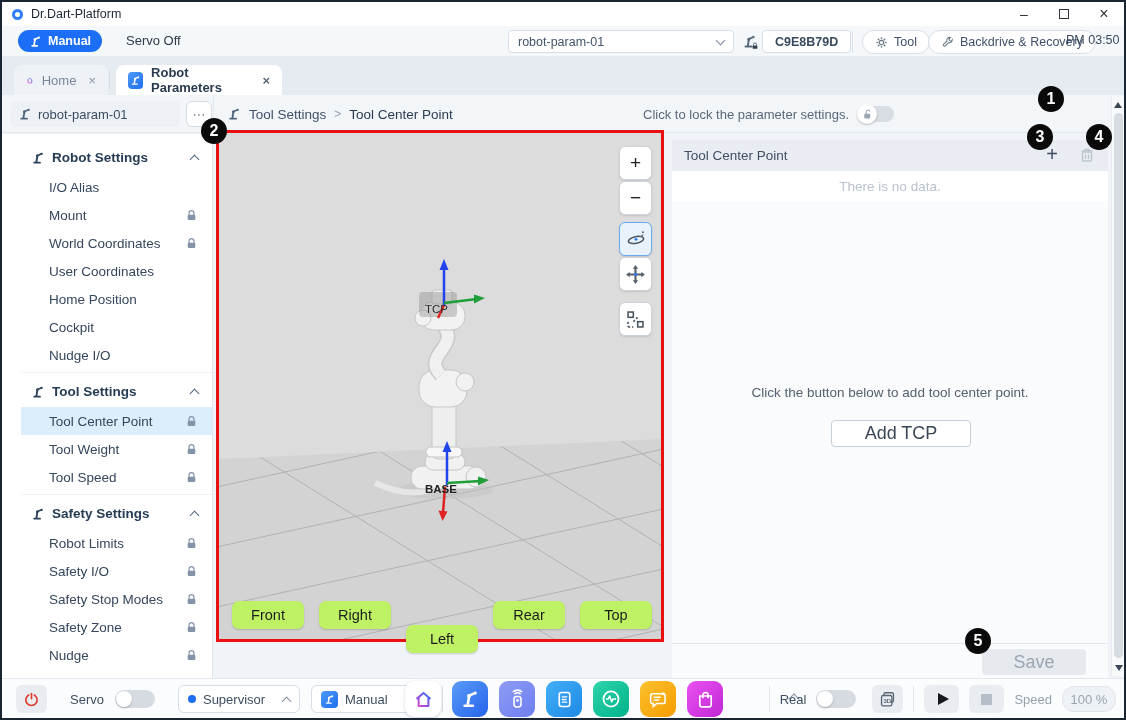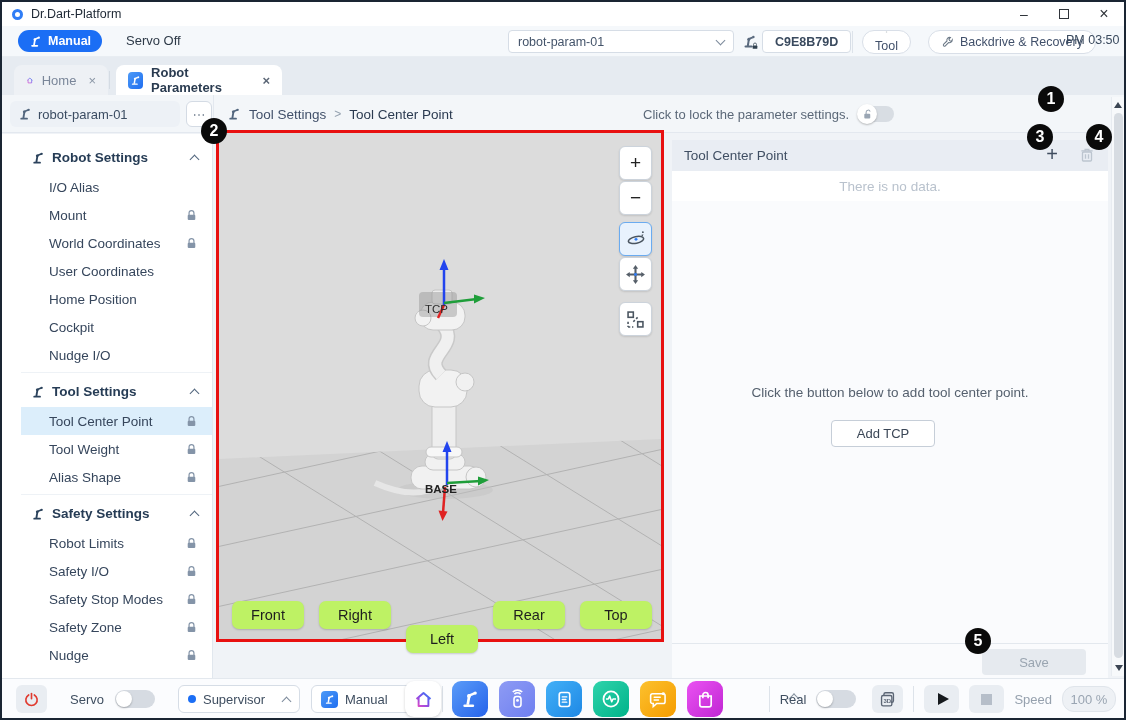--- a/index.html
+++ b/index.html
@@ -64,23 +64,23 @@
   .vbtn.sel { border:1.5px solid #6aabf0; background:#e8f2fd; }
   .viewbtn { position:absolute; height:28px; width:72px; background:#bef264; border-radius:7px; box-shadow:0 1px 2px rgba(0,0,0,.18); display:flex; align-items:center; justify-content:center; font-size:14.5px; color:#1e1e1e; }
 
   
   .panel { position:absolute; left:670px; top:45px; width:436px; height:538px; background:#fafbfd; }
   .panel-head { position:absolute; left:0; top:0; width:436px; height:31px; background:#e9edf3; display:flex; align-items:center; padding:0 12px; font-size:13.5px; color:#404f63; }
   .ph-plus { position:absolute; right:44px; top:3px; font-size:20px; color:#3f4c5e; width:24px; text-align:center; }
   .ph-trash { position:absolute; right:12px; top:6px; color:#bcc5cf; display:flex; }
   .nodata { position:absolute; left:0; top:31px; width:436px; height:30px; background:#fff; display:flex; align-items:center; justify-content:center; font-size:13.5px; color:#b9c2cd; }
   .hint { position:absolute; left:0; top:245px; width:436px; text-align:center; font-size:13.5px; color:#55606e; }
-  .addtcp { position:absolute; left:159px; top:280px; width:104px; height:27px; background:#fff; border:1px solid #c6ced8; border-radius:4px; display:flex; align-items:center; justify-content:center; font-size:13px; color:#3a4656; }
+  .addtcp { position:absolute; left:159px; top:280px; width:140px; height:27px; background:#fff; border:1px solid #c6ced8; border-radius:4px; display:flex; align-items:center; justify-content:center; font-size:18px; color:#3a4656; }
   .saverow { position:absolute; left:0; bottom:0; width:436px; height:35px; border-top:1px solid #e3e8ee; }
-  .savebtn { position:absolute; right:22px; top:5px; width:104px; height:26px; background:#e6eaef; border-radius:4px; display:flex; align-items:center; justify-content:center; font-size:13px; color:#9aa5b1; }
+  .savebtn { position:absolute; right:22px; top:5px; width:104px; height:26px; background:#e6eaef; border-radius:4px; display:flex; align-items:center; justify-content:center; font-size:18px; color:#9aa5b1; }
 
   
   .scrollbar { position:absolute; left:1109px; top:2px; width:13px; height:579px; background:#f7f9fb; border-left:1px solid #e8ecf1; }
   .sb-thumb { position:absolute; left:2px; top:16px; width:9px; height:545px; background:#d7dce2; border-radius:5px; }
   .tri-up { width:0; height:0; border-left:4px solid transparent; border-right:4px solid transparent; border-bottom:6px solid #3c4654; margin:5px auto 0; }
   .tri-down { position:absolute; bottom:5px; left:2.5px; width:0; height:0; border-left:4px solid transparent; border-right:4px solid transparent; border-top:6px solid #3c4654; }
 
   
   .bottombar { position:absolute; left:0; top:676px; width:1122px; height:40px; background:#fbfcfe; border-top:1px solid #e3e8ee; }
   .bb-left { position:absolute; left:14px; top:0; height:40px; display:flex; align-items:center; gap:11px; }
@@ -269,21 +269,21 @@
         <svg width="15" height="15" viewBox="0 0 24 24" style="color:#5a6a7e">
             <use href="#sym-robot"></use>
           </svg>
         <svg width="8" height="8" viewBox="0 0 24 24" style="color:#30404f; position:absolute; right:-2px; bottom:-1px;">
             <use href="#sym-lock"></use>
           </svg>
       </span>
       <span class="serial-box">C9E8B79D</span>
     </div>
     <div class="vdiv" style="position:absolute; left:850px; top:5px;"></div>
-    <div class="chip" style="position:absolute; left:860px; top:4px;flex-direction:column;">
+    <div class="chip" style="position:absolute; left:860px; top:4px;">
       <svg width="13" height="13" viewBox="0 0 24 24" style="color:#6b7886">
           <use href="#sym-gear"></use>
         </svg>
       <span>Tool</span>
     </div>
     <div class="chip" style="position:absolute; left:926px; top:4px;">
       <svg width="13" height="13" viewBox="0 0 24 24" style="color:#6b7886">
           <use href="#sym-wrench"></use>
         </svg>
       <span>Backdrive &amp; Recovery</span>
@@ -401,21 +401,21 @@
           </div>
         <div class="srow">
             <span>Tool Weight</span>
             <span class="row-lock">
               <svg width="13" height="13" viewBox="0 0 24 24">
                 <use href="#sym-lock"></use>
               </svg>
             </span>
           </div>
         <div class="srow">
-            <span>Alias Shape</span>
+            <span>Tool Speed</span>
             <span class="row-lock">
               <svg width="13" height="13" viewBox="0 0 24 24">
                 <use href="#sym-lock"></use>
               </svg>
             </span>
           </div>
       </div>
       <div class="sec">
         <div class="shead">
           <svg width="14" height="14" viewBox="0 0 24 24" style="color:#2b425c">

